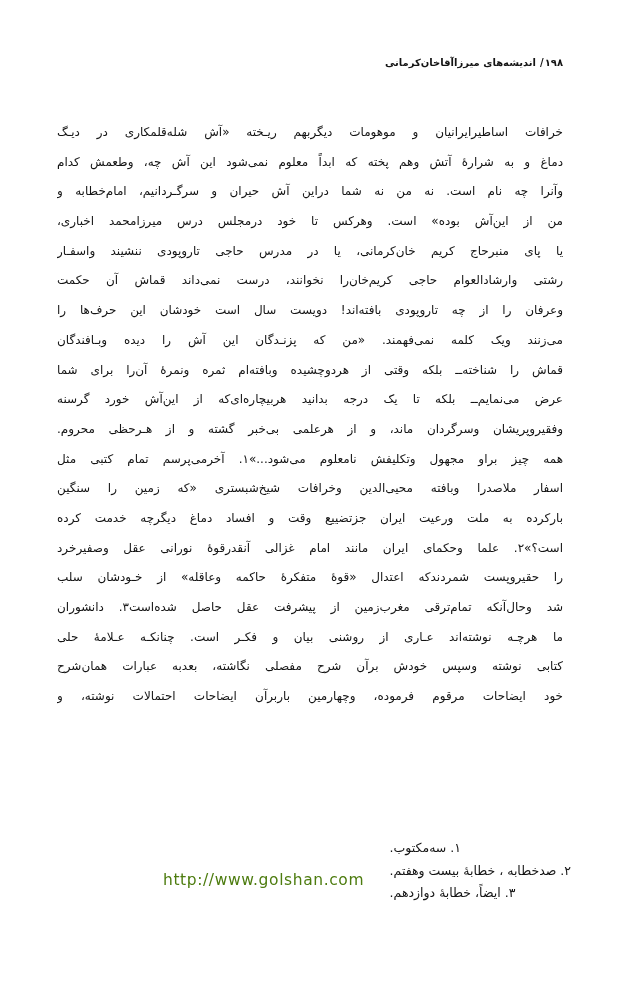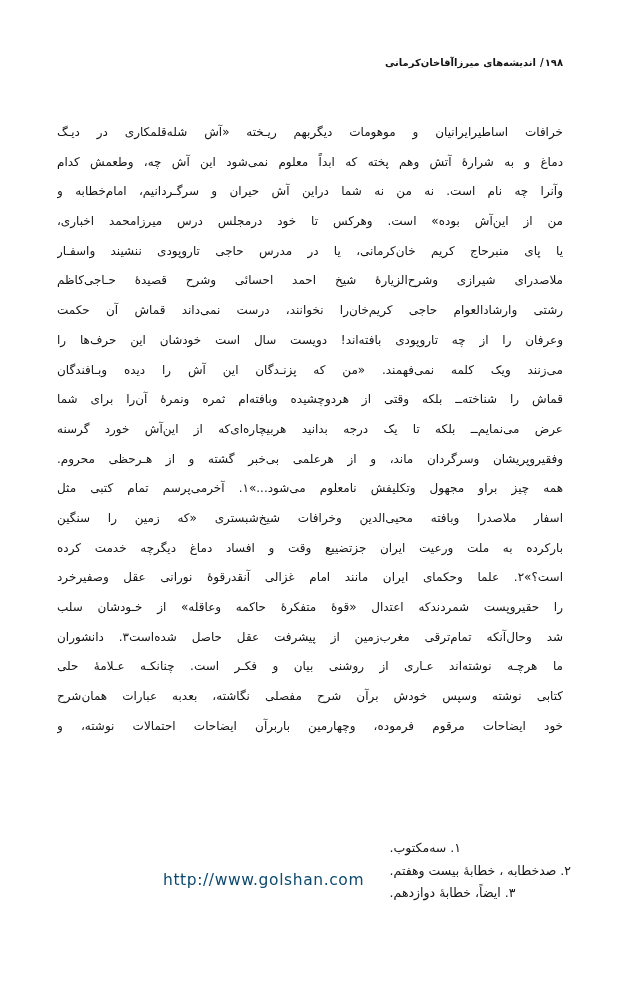--- a/index.html
+++ b/index.html
@@ -60,21 +60,21 @@
     line-height: 22.5px;
     white-space: nowrap;
   }
   .footnotes .footnote:nth-child(3) { padding-left: 0; margin-right: 14px; }
 
   
   .watermark {
     position: absolute;
     left: 163px;
     top: 871px;
-    color: #0c4a6e;
+    color: #4d7c0f;
     font-size: 15.5px;
     letter-spacing: 0.6px;
     direction: ltr;
     white-space: nowrap;
   }
 </style>
 </head>
 <body>
 
 <div class="page">
@@ -82,21 +82,20 @@
   <div class="running-header">
     <span class="num">١٩٨</span><span class="sep">/</span><span class="title">اندیشه‌های میرزاآقاخان‌کرمانی</span>
   </div>
 
   <div class="body-text">
       <div class="line">خرافات اساطیرایرانیان و موهومات دیگربهم ریـخته «آش شله‌قلمکاری در دیـگ</div>
       <div class="line">دماغ و به شرارهٔ آتش وهم پخته که ابداً معلوم نمی‌شود این آش چه، وطعمش کدام</div>
       <div class="line">وآنرا چه نام است. نه من نه شما دراین آش حیران و سرگـردانیم، امام‌خطابه و</div>
       <div class="line">من از این‌آش بوده» است. وهرکس تا خود درمجلس درس میرزامحمد اخباری،</div>
       <div class="line">یا پای منبرحاج کریم خان‌کرمانی، یا در مدرس حاجی تاروپودی ننشیند واسفـار</div>
-      <div class="line">ملاصدرای شیرازی وشرح‌الزیارهٔ شیخ احمد احسائی وشرح قصیدهٔ حـاجی‌کاظم</div>
       <div class="line">رشتی وارشادالعوام حاجی کریم‌خان‌را نخوانند، درست نمی‌داند قماش آن حکمت</div>
       <div class="line">وعرفان را از چه تاروپودی بافته‌اند! دویست سال است خودشان این حرف‌ها را</div>
       <div class="line">می‌زنند ویک کلمه نمی‌فهمند. «من که پزنـدگان این آش را دیده وبـافندگان</div>
       <div class="line">قماش را شناخته‌ــ بلکه وقتی از هردوچشیده وبافته‌ام ثمره ونمرهٔ آن‌را برای شما</div>
       <div class="line">عرض می‌نمایم‌ــ بلکه تا یک درجه بدانید هربیچاره‌ای‌که از این‌آش خورد گرسنه</div>
       <div class="line">وفقیروپریشان وسرگردان ماند، و از هرعلمی بی‌خبر گشته و از هـرحظی محروم.</div>
       <div class="line">همه چیز براو مجهول وتکلیفش نامعلوم می‌شود...»١. آخرمی‌پرسم تمام کتبی مثل</div>
       <div class="line">اسفار ملاصدرا وبافته محیی‌الدین وخرافات شیخ‌شبستری «که زمین را سنگین</div>
       <div class="line">بارکرده به ملت ورعیت ایران جزتضییع وقت و افساد دماغ دیگرچه خدمت کرده</div>
       <div class="line">است؟»٢. علما وحکمای ایران مانند امام غزالی آنقدرقوهٔ نورانی عقل وصفیرخرد</div>

